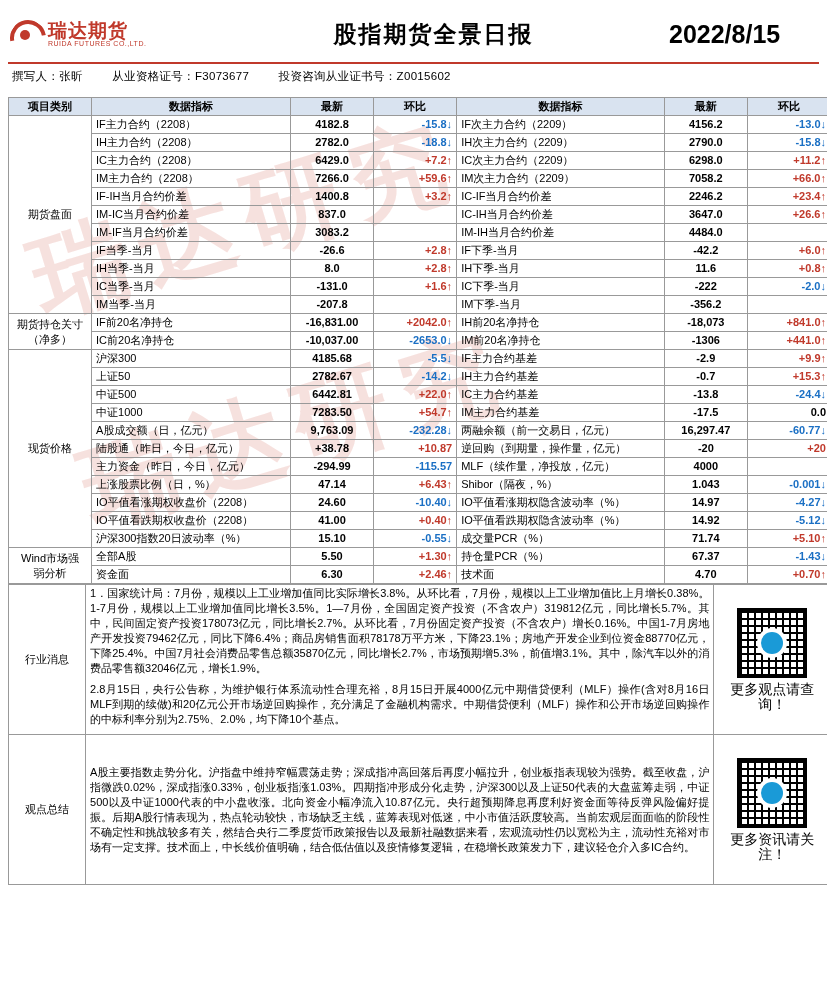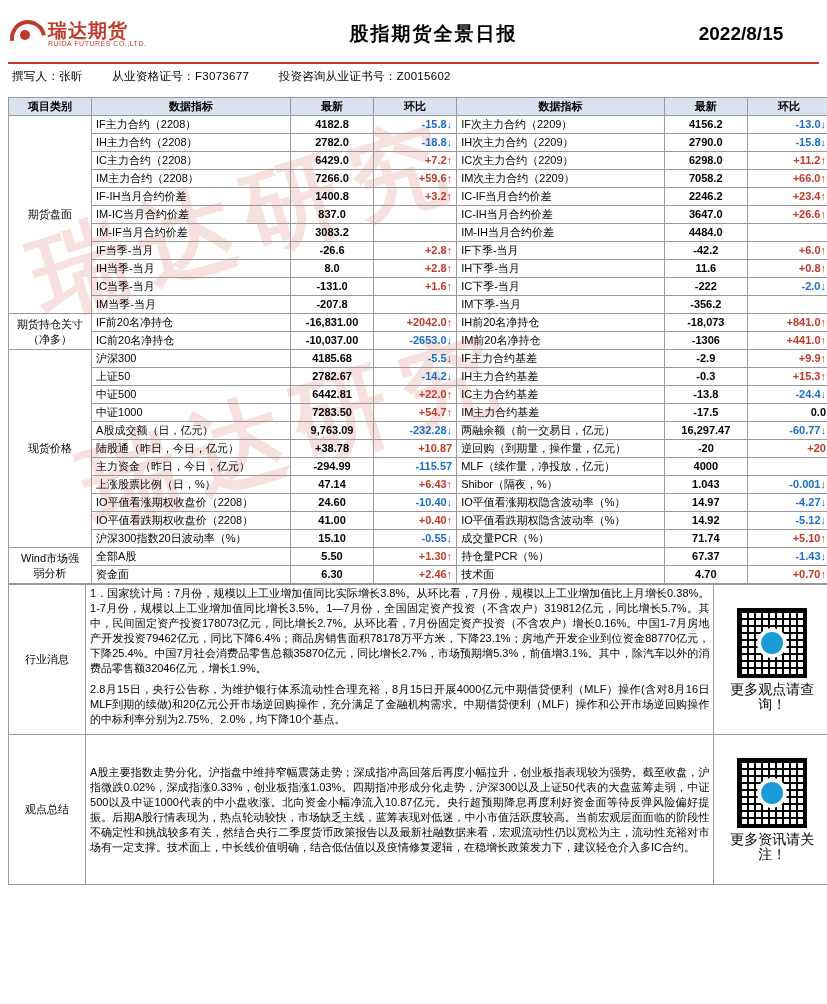--- a/index.html
+++ b/index.html
@@ -41,24 +41,24 @@
     border-radius:50%; border:4px solid #c0392b; border-right-color:transparent; border-bottom-color:transparent;
     transform: rotate(35deg);
   }
   .logo-mark:after{
     content:""; position:absolute; left:12px; top:13px; width:10px;height:10px;
     background:#c0392b; border-radius:50%;
   }
   .logo-text-cn { font-size: 19px; font-weight: bold; color:#c0392b; letter-spacing:1px; line-height:1.05;}
   .logo-text-en { font-size: 7px; color:#c0392b; letter-spacing:.5px; }
   .hdr-title {
-    flex:1; text-align:center; font-size: 19px; font-weight: bold; letter-spacing: 2px;
+    flex:1; text-align:center; font-size: 23px; font-weight: bold; letter-spacing: 2px;
     font-family: "DejaVu Sans", sans-serif;
   }
-  .hdr-date { width: 150px; text-align:center; font-size: 19px; font-weight: bold; padding-right:6px;}
+  .hdr-date { width: 150px; text-align:left; font-size: 25px; font-weight: bold; padding-right:6px;}
   .hdr-rule { border-bottom: 2px solid #c0392b; margin: 0 0 3px 0; }
   .byline { font-size: 11.5px; padding: 2px 0 13px 4px; letter-spacing:.3px;}
   .byline span { margin-right: 26px; }
 
   
   table.main { width: 823px; border-collapse: collapse; table-layout: fixed; }
   table.main td, table.main th {
     border: 1px solid #999;
     padding: 1px 4px;
     font-size: 11px;
@@ -269,21 +269,21 @@
           <td class="chg down">-5.5↓</td>
           <td class="ind">IF主力合约基差</td>
           <td class="val">-2.9</td>
           <td class="chg up">+9.9↑</td>
         </tr>
         <tr>
           <td class="ind">上证50</td>
           <td class="val">2782.67</td>
           <td class="chg down">-14.2↓</td>
           <td class="ind">IH主力合约基差</td>
-          <td class="val">-0.3</td>
+          <td class="val">-0.7</td>
           <td class="chg up">+15.3↑</td>
         </tr>
         <tr>
           <td class="ind">中证500</td>
           <td class="val">6442.81</td>
           <td class="chg up">+22.0↑</td>
           <td class="ind">IC主力合约基差</td>
           <td class="val">-13.8</td>
           <td class="chg down">-24.4↓</td>
         </tr>

